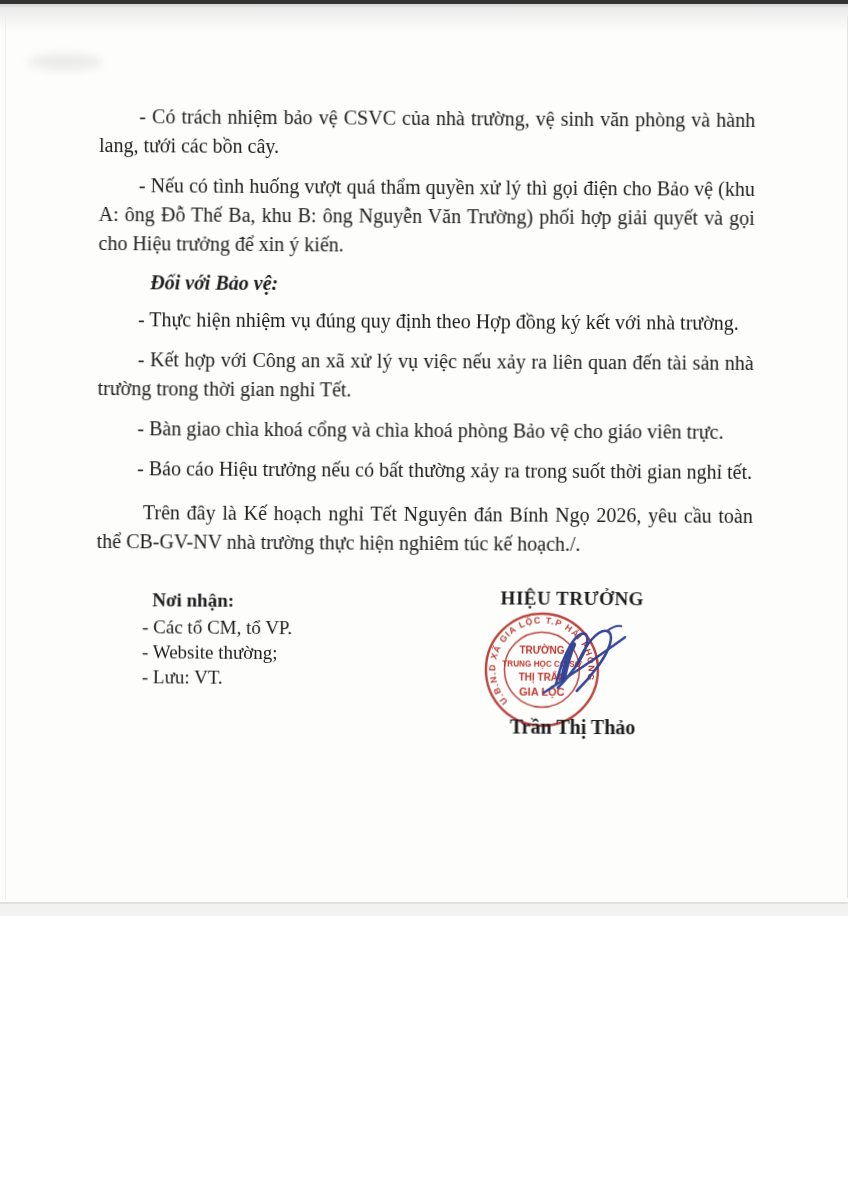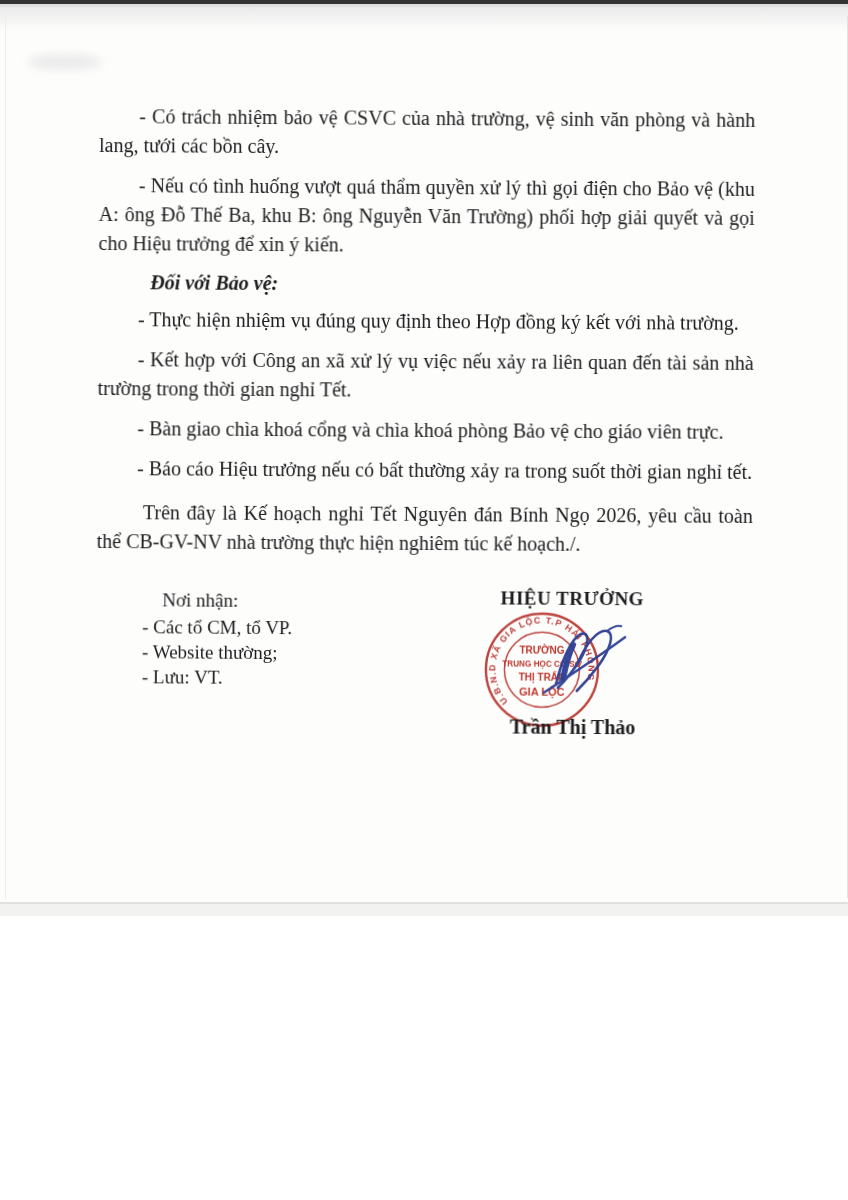--- a/index.html
+++ b/index.html
@@ -37,21 +37,21 @@
   }
   .heading{
     font-size:20px;line-height:26px;
     font-weight:bold;font-style:italic;
     margin:4px 0 10px 52px;
   }
   .closing{margin-top:15px;text-indent:46px;}
   
   .sign-row{position:relative;height:400px;margin-top:27px;}
   .recipients{position:absolute;left:46px;top:4px;font-size:19px;line-height:25px;}
-  .recipients .rtitle{font-weight:normal;margin-left:20px;margin-bottom:2px;}
+  .recipients .rtitle{font-weight:bold;margin-left:10px;margin-bottom:2px;}
   .sig-title{
     position:absolute;left:376px;top:2px;width:200px;
     text-align:center;font-weight:bold;font-size:19px;letter-spacing:.5px;
   }
   .stamp-wrap{position:absolute;left:381px;top:19px;width:130px;height:130px;}
   .sig-scribble{position:absolute;left:363px;top:7px;width:250px;height:170px;pointer-events:none;}
   .sig-name{
     position:absolute;left:377px;top:130px;width:200px;
     text-align:center;font-weight:bold;font-size:20px;
   }

